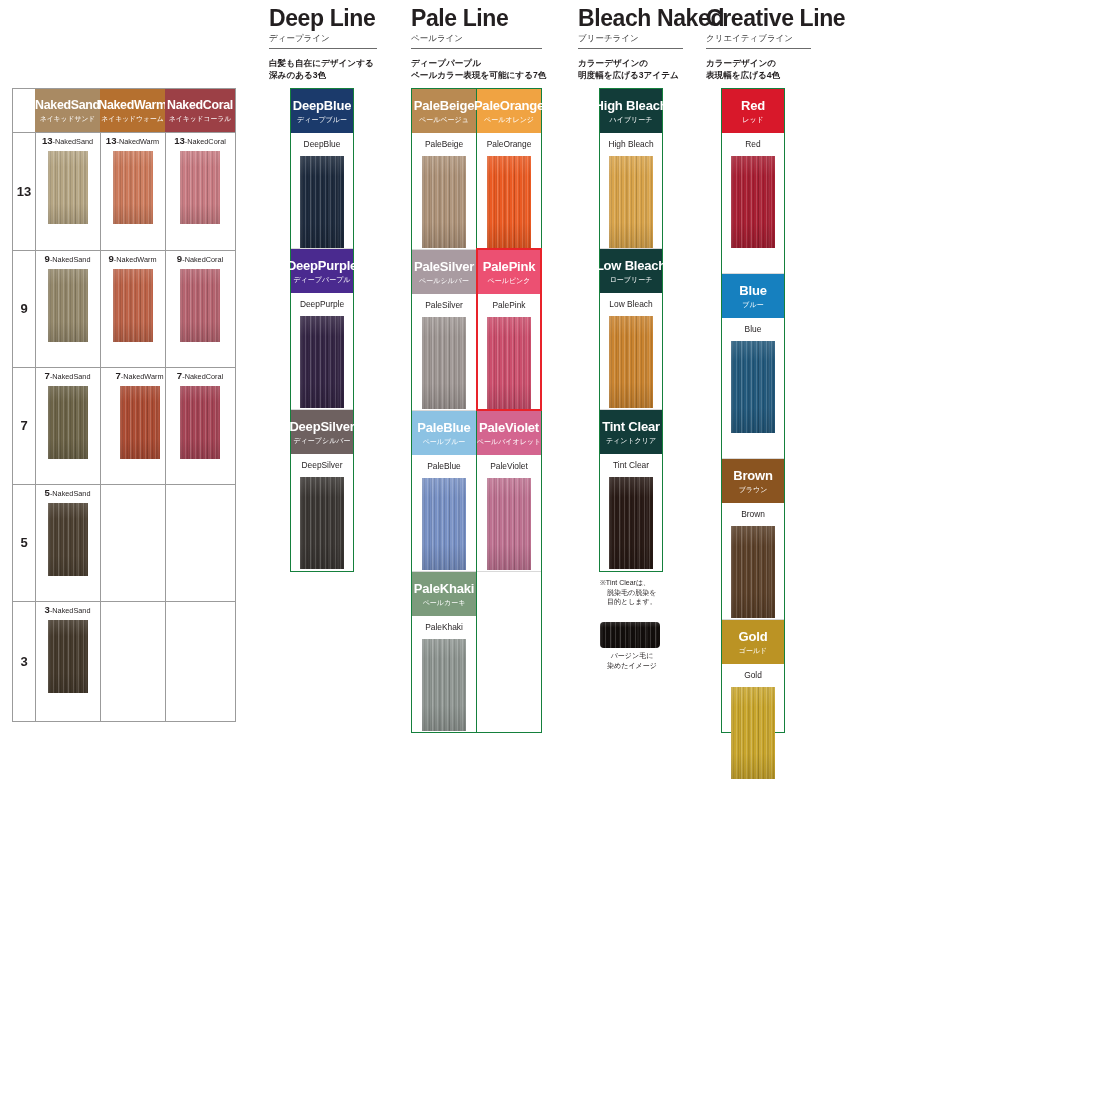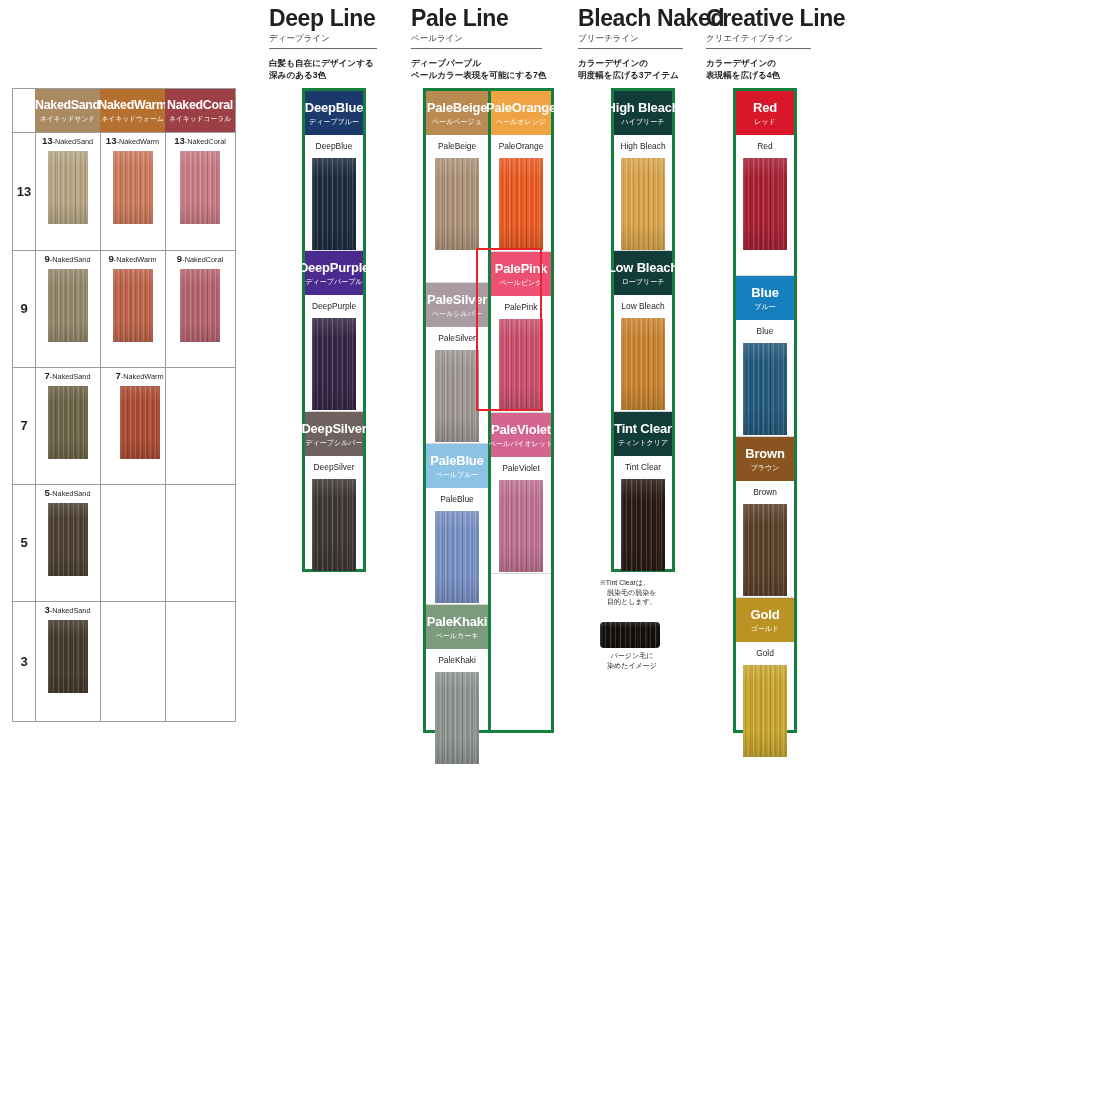--- a/index.html
+++ b/index.html
@@ -108,21 +108,21 @@
     font-size:7.3px;
     line-height:10px;
     color:#231f20;
     white-space:nowrap;
     padding-top:4px;
   }
   .n-cell .lab b { font-size:9.6px; font-weight:bold; }
   .n-cell .sw { margin:4px auto 0; width:40px; height:73px; }
 
   
-  .vcol { position:absolute; border:3px solid #15803d; background:#fff;margin-left:12px; }
+  .vcol { position:absolute; border:1px solid #15803d; background:#fff; }
   .card { position:relative; }
   .card-head {
     height:44px;
     display:flex; flex-direction:column;
     align-items:center; justify-content:center;
     color:#ffffff;
   }
   .card-head .en {
     font-family:"Liberation Sans Narrow","Liberation Sans",sans-serif;
     font-weight:bold; font-size:13px; line-height:14px;
@@ -212,20 +212,24 @@
       <div class="sw swatch" style="background:#b5636f;"></div>
     </div>
 
     <div class="n-cell" style="left:22px; top:278px; width:65px; height:117px;">
       <div class="lab"><b>7</b>-<span>NakedSand</span></div>
       <div class="sw swatch" style="background:#6c6347;"></div>
     </div>
     <div class="n-cell" style="left:87px; top:278px; width:65px; height:117px;padding-left:14px;">
       <div class="lab"><b>7</b>-<span>NakedWarm</span></div>
       <div class="sw swatch" style="background:#ab4b33;"></div>
+    </div>
+    <div class="n-cell" style="left:152px; top:278px; width:70px; height:117px;">
+      <div class="lab"><b>7</b>-<span>NakedCoral</span></div>
+      <div class="sw swatch" style="background:#a44354;"></div>
     </div>
 
     <div class="n-cell" style="left:22px; top:395px; width:65px; height:117px;">
       <div class="lab"><b>5</b>-<span>NakedSand</span></div>
       <div class="sw swatch" style="background:#4c4031;"></div>
     </div>
     <div class="n-cell" style="left:87px; top:395px; width:65px; height:117px;"></div>
     <div class="n-cell" style="left:152px; top:395px; width:70px; height:117px;"></div>
 
     <div class="n-cell" style="left:22px; top:512px; width:65px; height:120px;">
@@ -283,21 +287,21 @@
     <div class="sec-title">Pale Line</div>
     <div class="sec-sub">ペールライン</div>
     <div class="sec-rule" style="width:131px;"></div>
     <div class="sec-desc">
       <div>ディープパープル</div>
       <div>ペールカラー表現を可能にする7色</div>
     </div>
   </div>
 
   <div class="vcol" style="left:411px; top:88px; width:65px; height:645px; border-right:none;">
-    <div class="card" style="height:192px; border-bottom:1px solid #d9d9d9;">
+    <div class="card" style="height:161px; border-bottom:1px solid #d9d9d9;">
       <div class="card-head" style="background:#b98a52;">
         <div class="en">PaleBeige</div>
         <div class="jp">ペールベージュ</div>
       </div>
       <div class="card-body">
         <div class="nm">PaleBeige</div>
         <div class="sw swatch" style="background:#ad9278;"></div>
       </div>
     </div>
     <div class="card" style="height:161px; border-bottom:1px solid #d9d9d9;">
@@ -439,21 +443,21 @@
     <div class="card" style="height:185px; border-bottom:1px solid #d9d9d9;">
       <div class="card-head" style="background:#d8182a;">
         <div class="en">Red</div>
         <div class="jp">レッド</div>
       </div>
       <div class="card-body">
         <div class="nm">Red</div>
         <div class="sw swatch" style="background:#a81f33;"></div>
       </div>
     </div>
-    <div class="card" style="height:161px; border-bottom:1px solid #d9d9d9;">
+    <div class="card" style="height:185px; border-bottom:1px solid #d9d9d9;">
       <div class="card-head" style="background:#1680bf;">
         <div class="en">Blue</div>
         <div class="jp">ブルー</div>
       </div>
       <div class="card-body">
         <div class="nm">Blue</div>
         <div class="sw swatch" style="background:#23597c;"></div>
       </div>
     </div>
     <div class="card" style="height:161px; border-bottom:1px solid #d9d9d9;">

